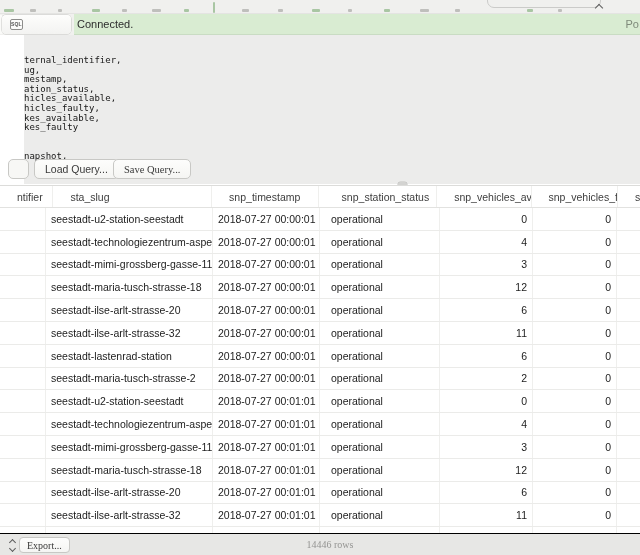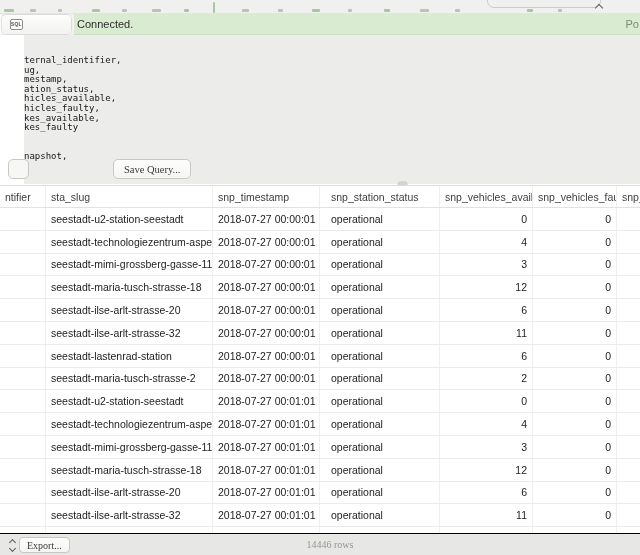--- a/index.html
+++ b/index.html
@@ -33,21 +33,21 @@
   .btnrow-load { position:absolute; left:10px; top:124px; }
   .btnrow-save { position:absolute; left:89px; top:124px;font-family:Liberation Serif, serif; }
   .btn-frag { position:absolute; left:-16px; top:124px; width:21px; height:20px; border:1px solid #c8c8c5; border-radius:5px; background:#f7f7f5; }
 
   
   .splitter { position:absolute; left:398px; top:182px; width:9px; height:5px; border-radius:2.5px; background:#d3d3d1; box-shadow:0 0 0 0.5px #c2c2c0; }
 
   
   .results { position:absolute; left:0; top:185px; width:640px; height:348px; background:#fff; border-top:1px solid #dcdcda; overflow:hidden; }
   .thead { display:flex; height:22px; align-items:center; border-bottom:1px solid #e2e2e0; }
-  .thead .cell { font-size:10.5px; color:#3d3d3d; text-align:left; }
+  .thead .cell { font-size:10.5px; color:#3d3d3d; text-align:left;margin-left:12px; }
   .trow { display:flex; height:22.8px; border-bottom:1px solid #ebebe9; }
   .trow.filler { border-bottom:none; height:7px; align-items:stretch; }
   .cell { height:100%; display:flex; align-items:center; padding:0 5px; border-right:1px solid #efefed; font-size:10.5px; color:#1c1c1c; overflow:hidden; white-space:nowrap; }
   .c0 { width:46px; }
   .c1 { width:167px; }
   .c2 { width:107px; }
   .c3 { width:120px; padding-left:11px; }
   .c4 { width:93px; }
   .c5 { width:84px; }
   .c6 { flex:1; border-right:none; }
@@ -97,20 +97,21 @@
     <div class="tab-edge"></div>
     <div class="tab">
       <span class="sqlbadge"><span>SQL</span></span>
       <span class="tablabel">SQL Query</span>
     </div>
   </div>
 
   <div class="editor">
     <div class="code"><div class="codeline">ternal_identifier,</div><div class="codeline">ug,</div><div class="codeline">mestamp,</div><div class="codeline">ation_status,</div><div class="codeline">hicles_available,</div><div class="codeline">hicles_faulty,</div><div class="codeline">kes_available,</div><div class="codeline">kes_faulty</div><div class="codeline">&nbsp;</div><div class="codeline">&nbsp;</div><div class="codeline">napshot,</div></div>
     <div class="btn-frag"></div>
+    <button class="btn btnrow-load">Load Query...</button>
     <button class="btn btnrow-save">Save Query...</button>
   </div>
 
   <div class="splitter"></div>
 
   <div class="results">
     <div class="thead">
         <div class="cell c0">ntifier</div>
         <div class="cell c1">sta_slug</div>
         <div class="cell c2">snp_timestamp</div>

